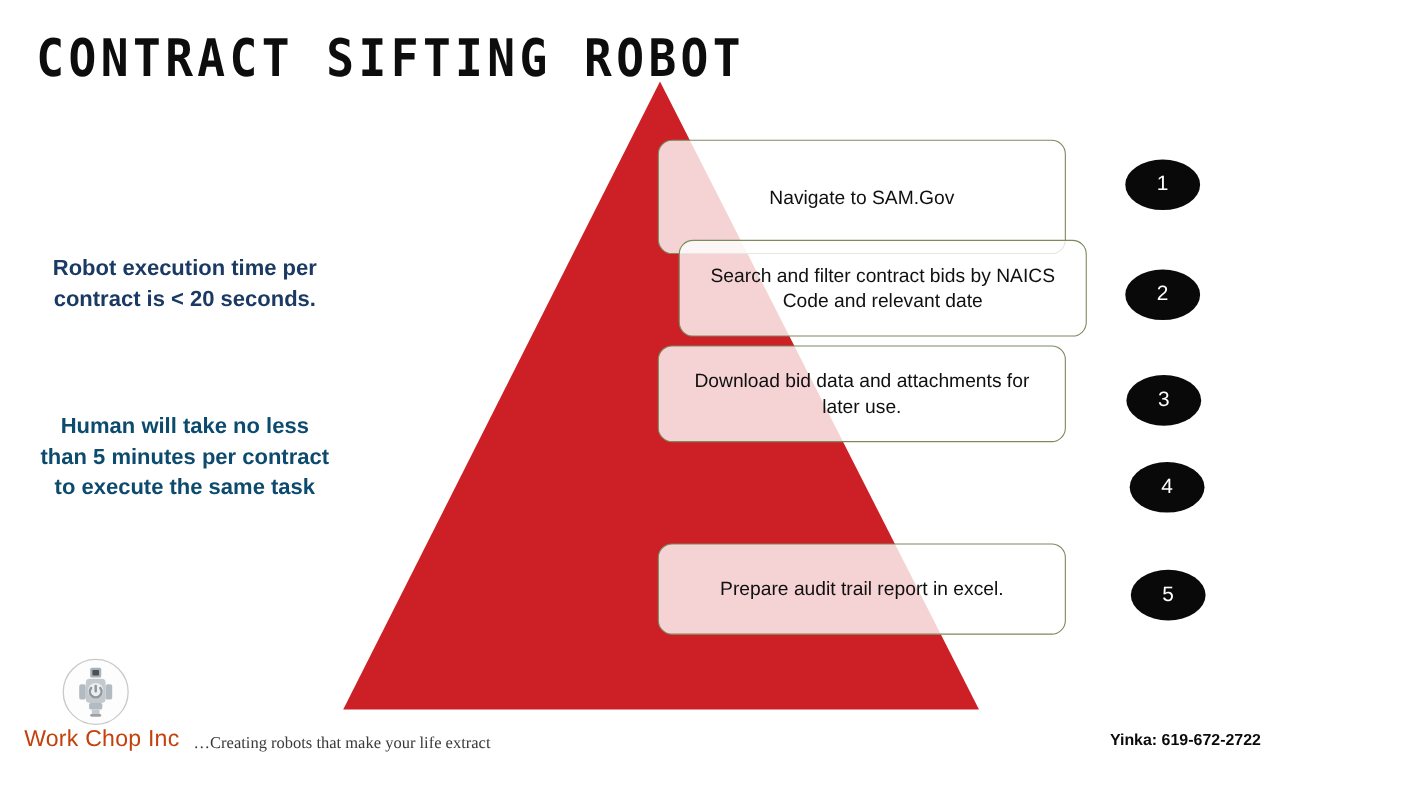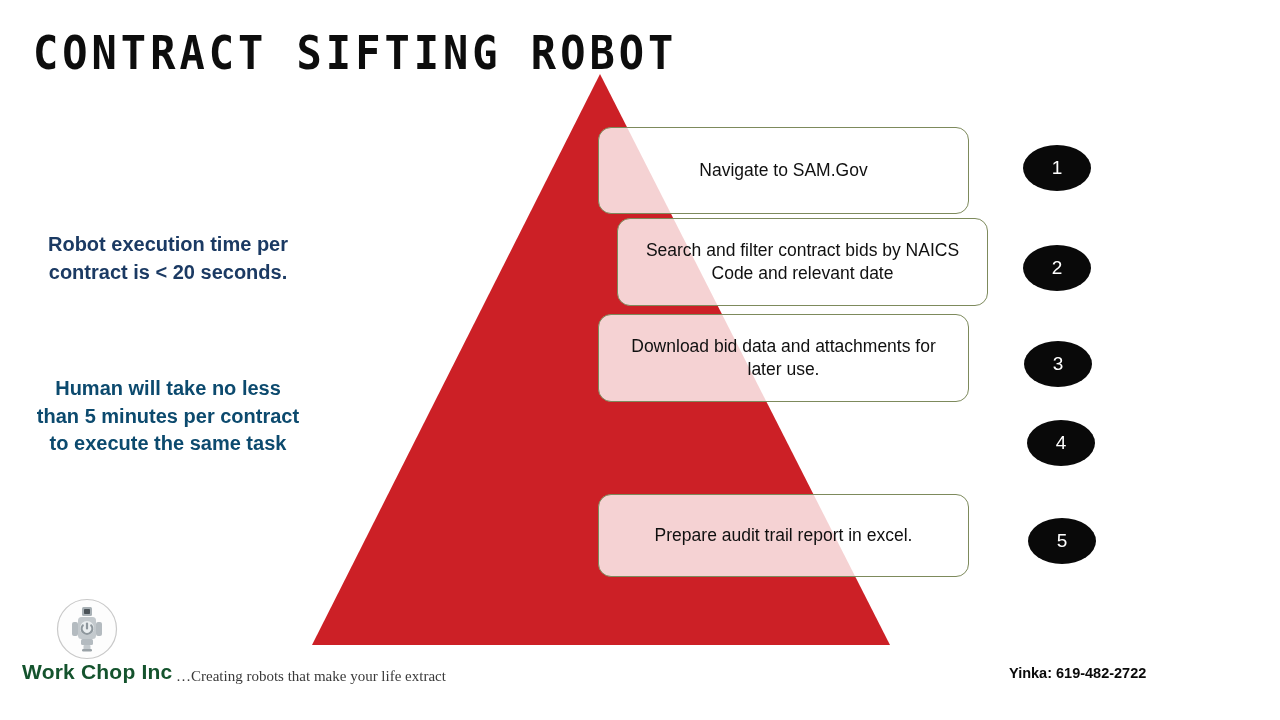--- a/index.html
+++ b/index.html
@@ -81,21 +81,21 @@
     align-items: center;
     justify-content: center;
     padding: 4px 16px;
   }
   .step-text {
     font-size: 17.5px;
     line-height: 1.3;
     color: #101010;
     text-align: center;
   }
-  .sb0 { top: 0px;   height: 87px; }
+  .sb0 { top: 0px;   height: 104px; }
   .sb1 { top: 91px;  height: 88px; margin-left: 19px; }
   .sb2 { top: 187px; height: 88px; }
   .sb3 { top: 275px; height: 88px; }
   .sb4 { top: 367px; height: 83px; }
 
   
   .badge {
     position: absolute;
     width: 68px;
     height: 46px;
@@ -120,22 +120,22 @@
     left: 56px;
     top: 598px;
     width: 62px;
     height: 62px;
   }
   #brand-name {
     position: absolute;
     left: 22px;
     top: 660px;
     font-size: 21px;
-    font-weight: 700;
-    color: #14532d;
+    font-weight: 400;
+    color: #c2410c;
     letter-spacing: 0.2px;
   }
   #tagline {
     position: absolute;
     left: 176px;
     top: 668px;
     font-family: "Liberation Serif", "DejaVu Serif", serif;
     font-size: 15px;
     color: #3a3a3a;
   }
@@ -207,13 +207,13 @@
   <path d="M31 25.5 L31 30.5" stroke="#8e979d" stroke-width="2.2" stroke-linecap="round"></path>
   <path d="M26.8 27.4 A5.3 5.3 0 1 0 35.2 27.4" fill="none" stroke="#8e979d" stroke-width="2.2" stroke-linecap="round"></path>
 
   <rect x="25" y="41" width="12" height="6" rx="1.5" fill="#b4bbc0"></rect>
   <rect x="27.5" y="47" width="7" height="5" rx="1" fill="#c3c9cd"></rect>
   <rect x="26" y="51" width="10" height="2.5" rx="1.2" fill="#9aa2a7"></rect>
 </svg>
 
 <div id="brand-name">Work Chop Inc</div>
 <div id="tagline">…Creating robots that make your life extract</div>
-<div id="contact-info">Yinka: 619-482-2722</div>
+<div id="contact-info">Yinka: 619-672-2722</div>
 
 </body></html>

